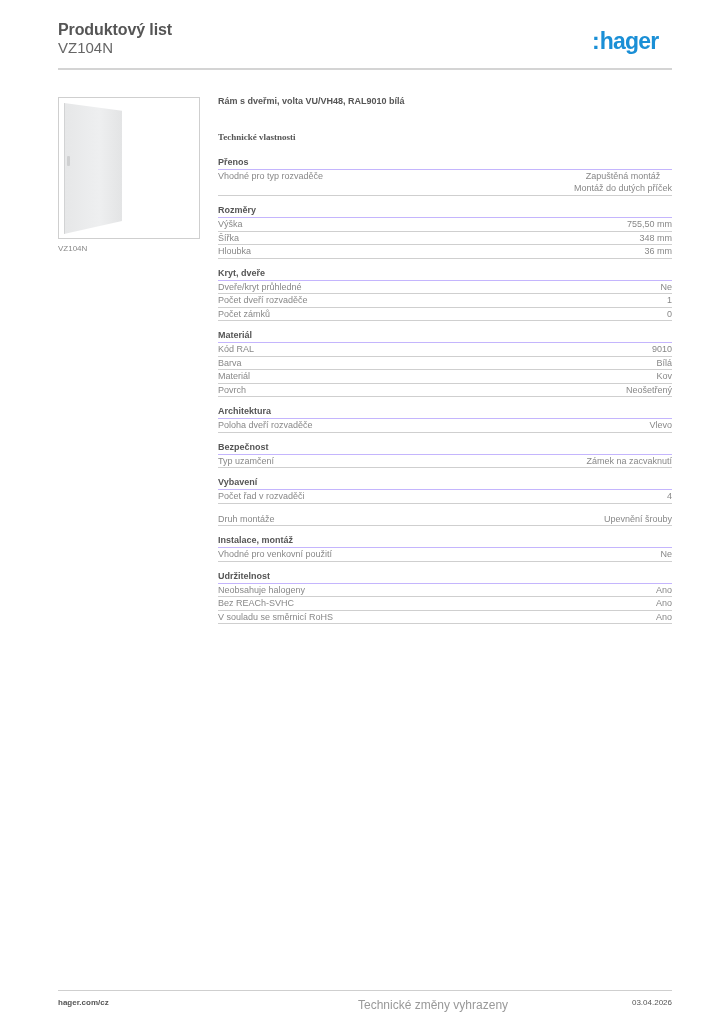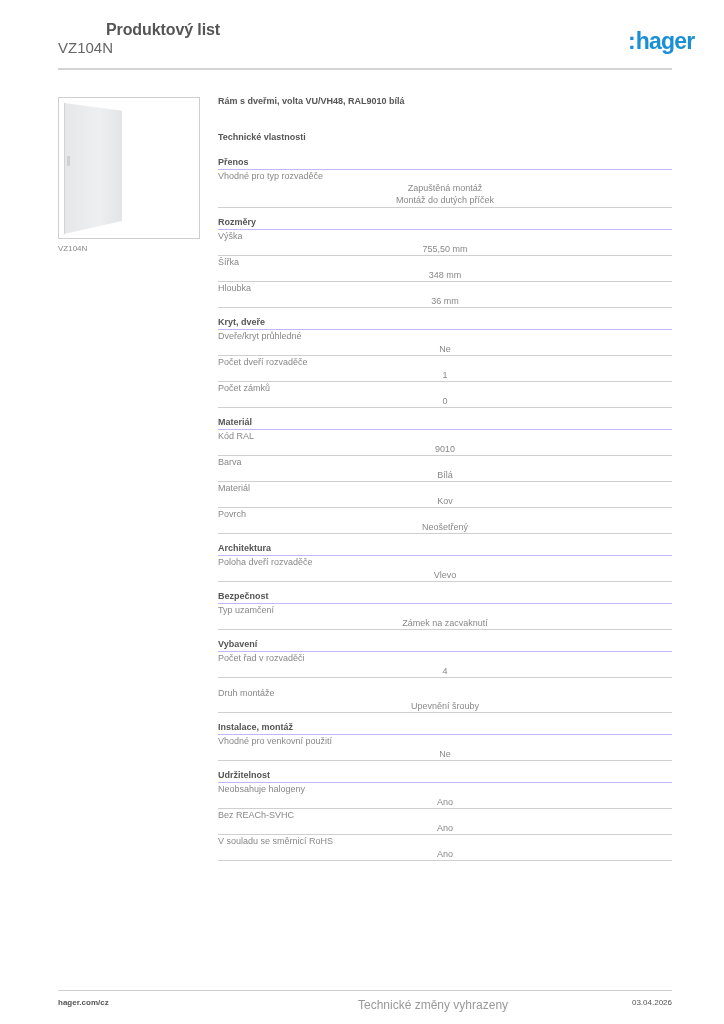--- a/index.html
+++ b/index.html
@@ -1,36 +1,36 @@
 <!DOCTYPE html>
 <html><head>
 <meta charset="utf-8">
 <style>
   * { box-sizing: border-box; margin: 0; padding: 0; }
   html, body { width: 724px; height: 1024px; background: #ffffff; }
   body { position: relative; font-family: "Liberation Sans", sans-serif; color: #777; overflow: hidden; }
 
-  .header-title { position: absolute; left: 58px; top: 21px; font-size: 16px; font-weight: bold; color: #555; letter-spacing: -0.1px; margin-left: 48px; }
+  .header-title { position: absolute; left: 58px; top: 21px; font-size: 16px; font-weight: bold; color: #555; letter-spacing: -0.1px; }
   .header-code { position: absolute; left: 58px; top: 39px; font-size: 15px; color: #666; }
-  .logo { position: absolute; left: 592px; top: 28px; font-size: 23px; font-weight: bold; color: #1a8fd6; letter-spacing: -0.8px; margin-left: 36px; }
+  .logo { position: absolute; left: 592px; top: 28px; font-size: 23px; font-weight: bold; color: #1a8fd6; letter-spacing: -0.8px; }
   .logo .colon { font-size: 23px; margin-right: 1px; }
   .header-rule { position: absolute; left: 58px; top: 68px; width: 614px; height: 2px; background: #d4d4d4; }
 
   .product-image { position: absolute; left: 58px; top: 97px; width: 142px; height: 142px; border: 1px solid #cfcfcf; background: #fff; }
   .door { position: absolute; left: 5px; top: 5px; width: 58px; height: 131px; background: linear-gradient(90deg,#e6e7e8,#eeeff0 60%,#e3e4e5); clip-path: polygon(0 0, 100% 6%, 100% 90%, 0 100%); border-left: 1px solid #d2d3d4; }
   .door-handle { position: absolute; left: 8px; top: 58px; width: 3px; height: 10px; background: #cfd0d1; border-radius: 1px; }
   .image-caption { position: absolute; left: 58px; top: 244px; font-size: 8px; color: #888; }
 
   .content { position: absolute; left: 218px; top: 95px; width: 454px; }
   .description { font-size: 9px; font-weight: bold; color: #555; height: 36px; line-height: 12px; }
-  .tech-heading { font-size: 9px; font-weight: bold; color: #555; height: 26px; line-height: 12px; }
+  .tech-heading { font-size: 9px; font-weight: bold; color: #555; height: 26px; line-height: 12px; font-family: Liberation Serif, serif; }
 
   .section { margin-bottom: 9px; }
   .section-title { font-size: 9px; font-weight: bold; color: #555; line-height: 11px; padding-bottom: 1px; border-bottom: 1px solid #c4b5fd; }
-  .row { display: flex; justify-content: space-between; font-size: 9px; color: #888; line-height: 12.5px; border-bottom: 1px solid #cfcfcf; flex-direction: column; }
+  .row { display: flex; justify-content: space-between; font-size: 9px; color: #888; line-height: 12.5px; border-bottom: 1px solid #cfcfcf; }
   .row .val { text-align: center; white-space: pre-line; }
   .row.multi { line-height: 12px; padding-bottom: 1px; }
 
   .footer-rule { position: absolute; left: 58px; top: 990px; width: 614px; height: 1px; background: #cfcfcf; }
   .footer-left { position: absolute; left: 58px; top: 998px; font-size: 8px; font-weight: bold; color: #555; }
   .footer-center { position: absolute; left: 318px; top: 998px; font-size: 12px; color: #999; margin-left: 40px; }
   .footer-right { position: absolute; right: 52px; top: 998px; font-size: 8px; font-weight: normal; color: #555; }
 </style>
 </head>
 <body>

